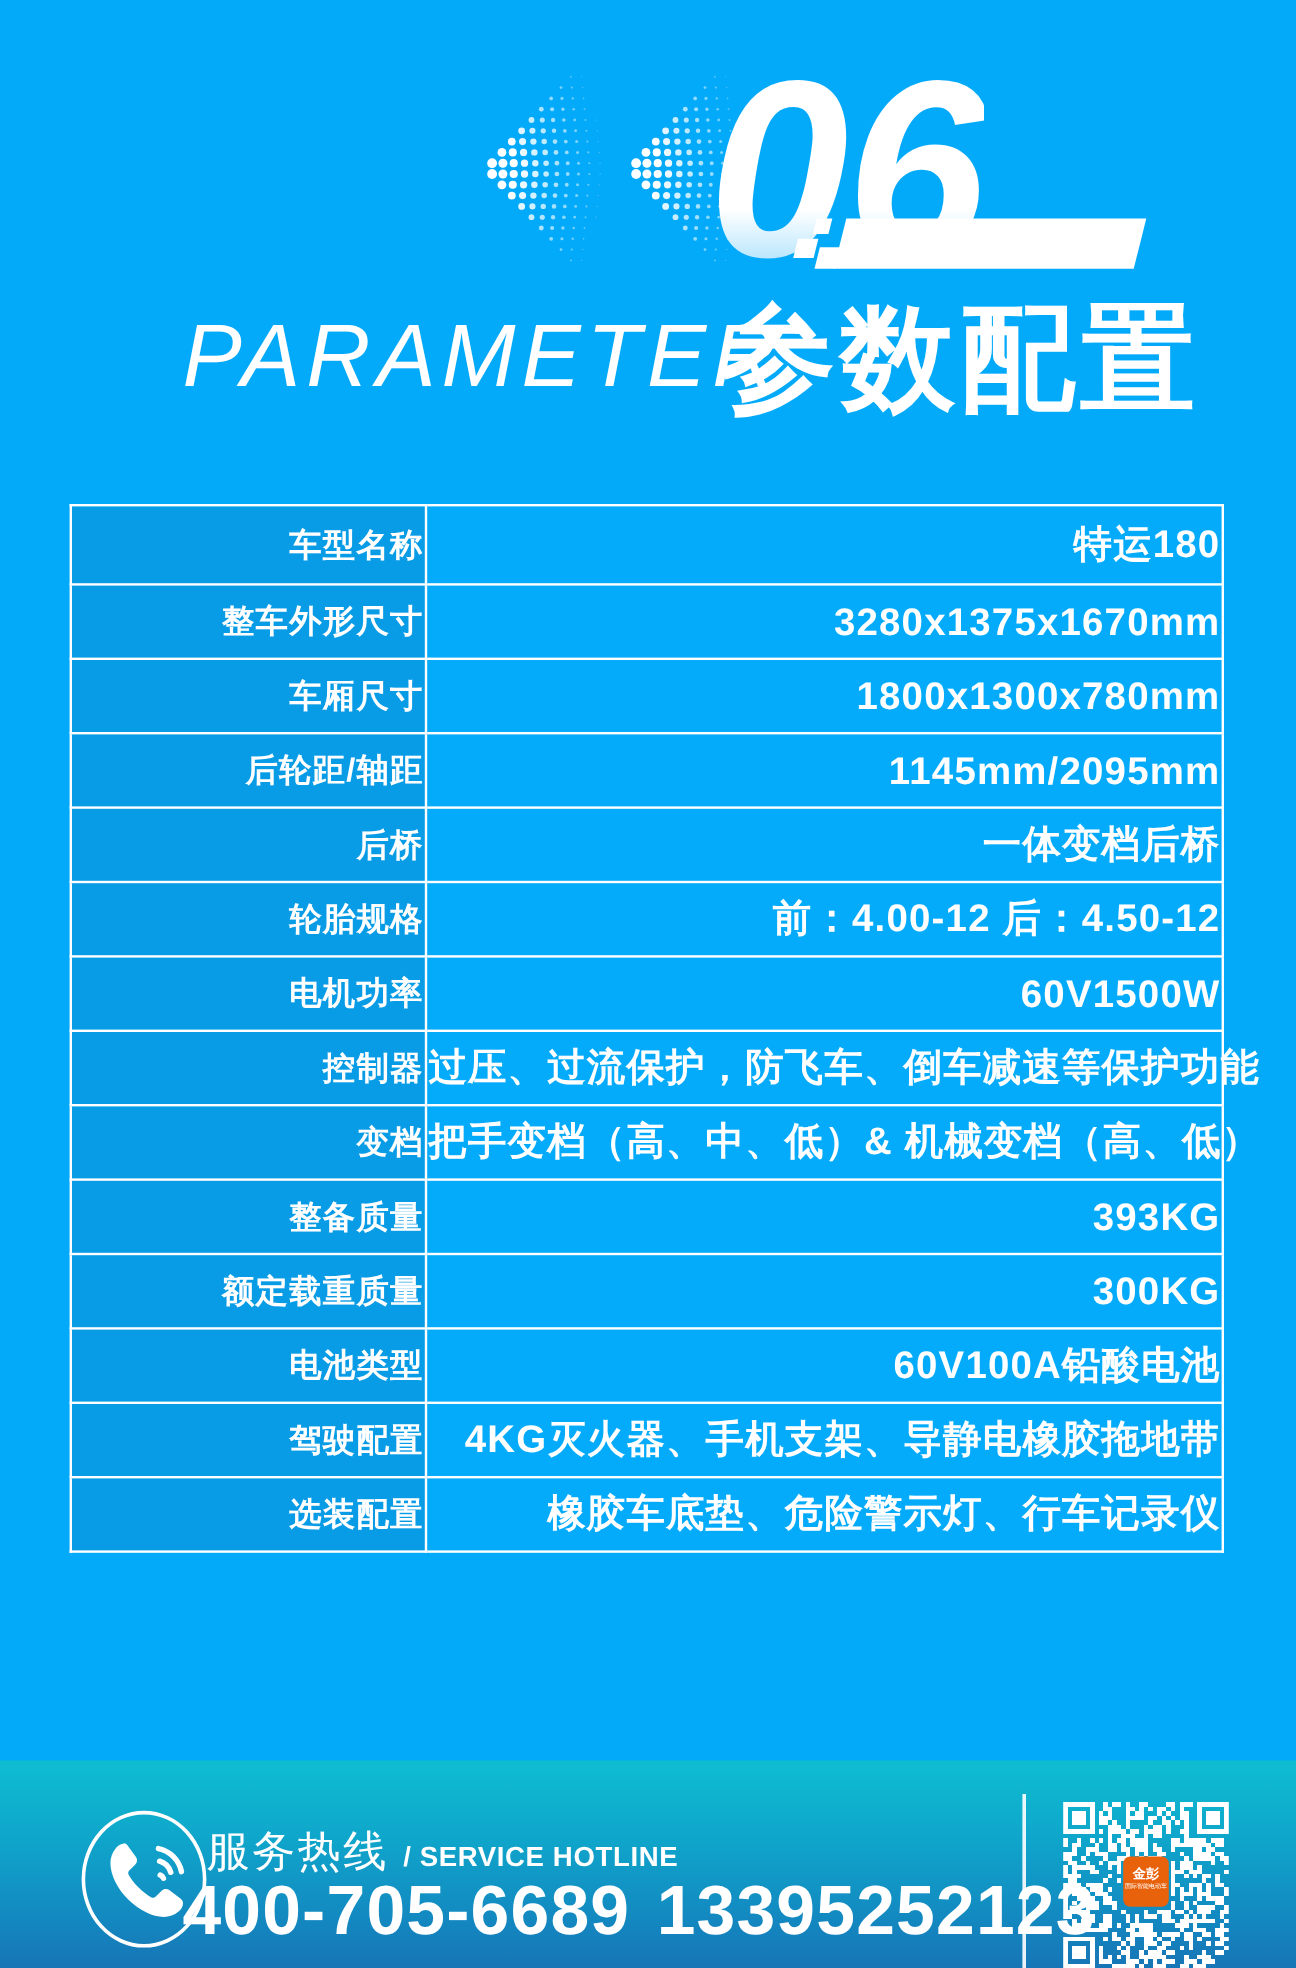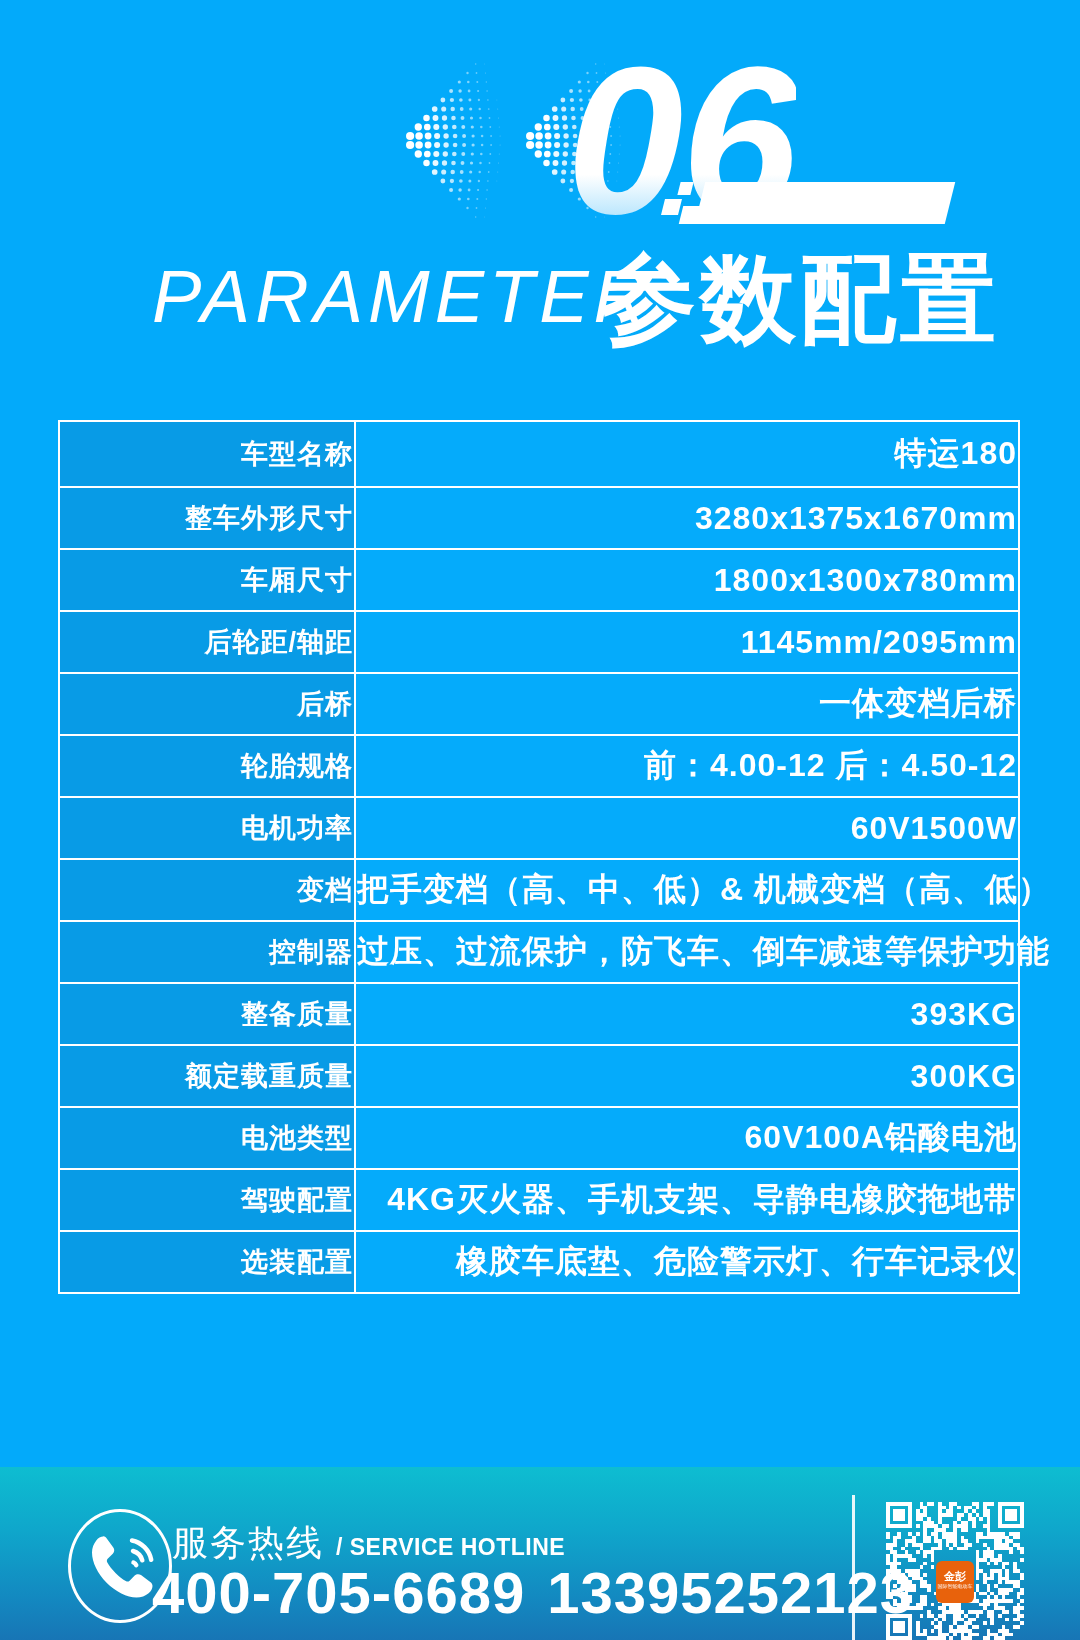--- a/index.html
+++ b/index.html
@@ -16,20 +16,21 @@
     font-family: "Liberation Sans", "DejaVu Sans", sans-serif;
     -webkit-font-smoothing: antialiased;
   }
 
   
   #header {
     position: absolute;
     left: 0; top: 0;
     width: 884px;
     height: 400px;
+    padding-left: 24px;
   }
 
   .chevrons {
     position: absolute;
     left: 398px;
     top: 42px;
     width: 340px;
     height: 200px;
   }
 
@@ -201,21 +202,21 @@
   .qr-wrap {
     position: absolute;
     left: 886px;
     top: 30px;
     width: 138px;
     height: 148px;
   }
   .qr-logo {
     position: absolute;
     left: 50px;
-    top: 64px;
+    top: 50px;
     width: 38px;
     height: 42px;
     background: #E8620C;
     border-radius: 6px;
     color: #ffffff;
     font-size: 11px;
     font-weight: bold;
     text-align: center;
     line-height: 1.1;
     padding-top: 9px;
@@ -512,26 +513,26 @@
         </tr>
         <tr>
           <td class="k">轮胎规格</td>
           <td class="v">前：4.00-12   后：4.50-12</td>
         </tr>
         <tr>
           <td class="k">电机功率</td>
           <td class="v">60V1500W</td>
         </tr>
         <tr>
+          <td class="k">控制器</td>
+          <td class="v">过压、过流保护，防飞车、倒车减速等保护功能</td>
+        </tr>
+        <tr>
           <td class="k">变档</td>
           <td class="v">把手变档（高、中、低）&amp; 机械变档（高、低）</td>
-        </tr>
-        <tr>
-          <td class="k">控制器</td>
-          <td class="v">过压、过流保护，防飞车、倒车减速等保护功能</td>
         </tr>
         <tr>
           <td class="k">整备质量</td>
           <td class="v">393KG</td>
         </tr>
         <tr>
           <td class="k">额定载重质量</td>
           <td class="v">300KG</td>
         </tr>
         <tr>

